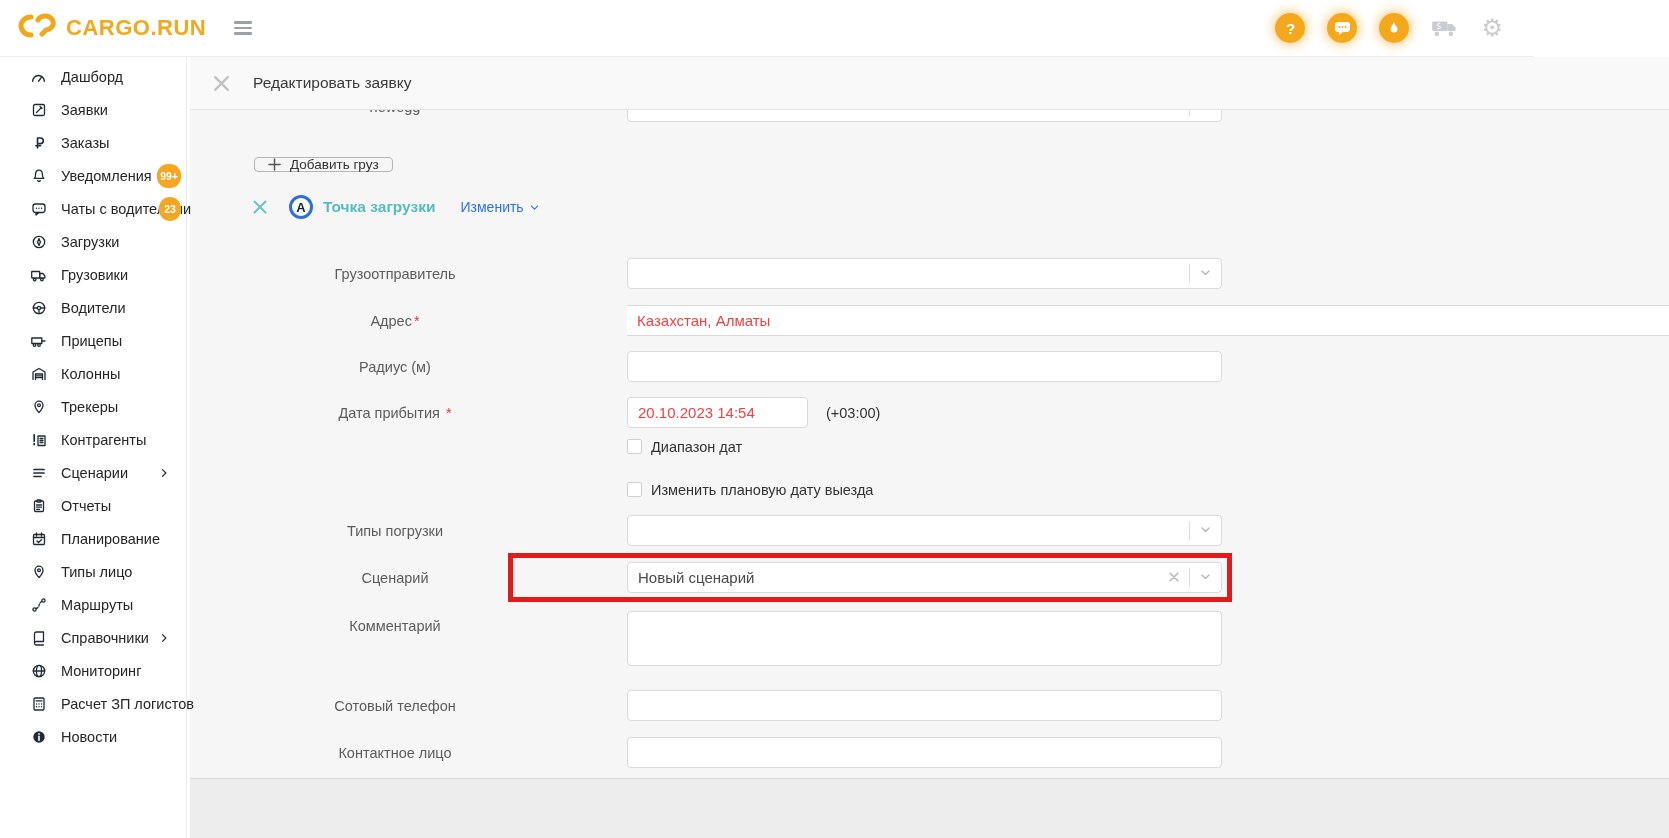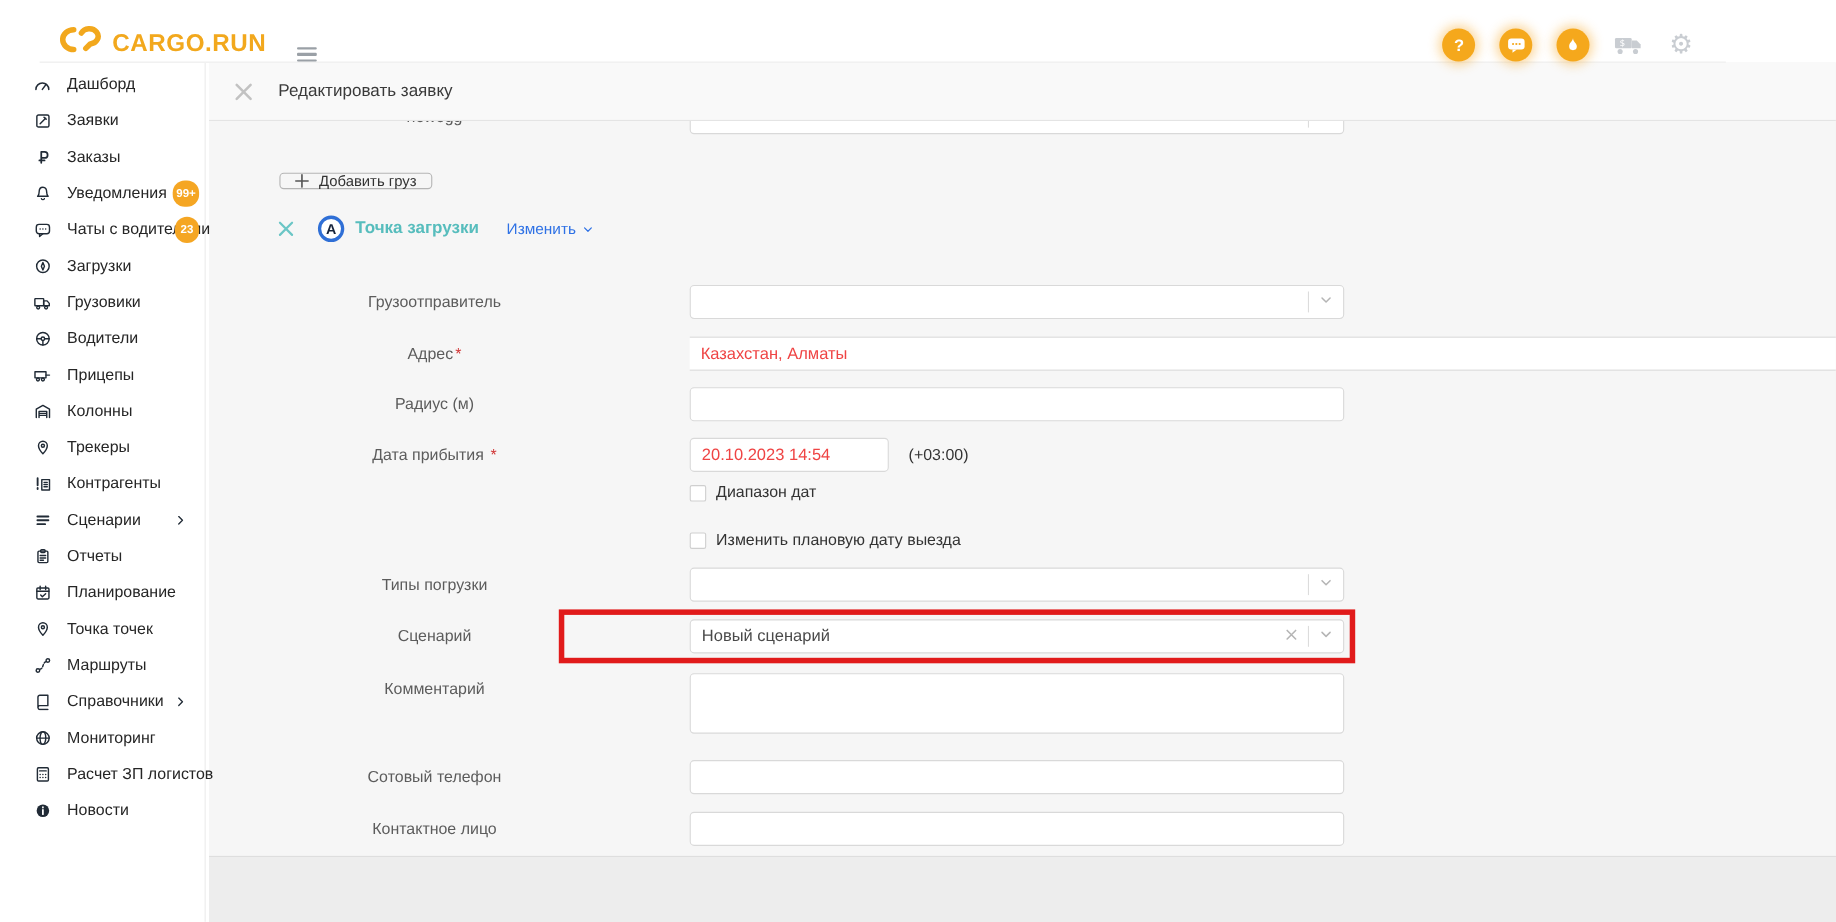--- a/index.html
+++ b/index.html
@@ -1,21 +1,21 @@
 <!DOCTYPE html>
 <html><head>
 <meta charset="utf-8">
 <style>
   * { margin:0; padding:0; box-sizing:border-box; }
   html,body { width:1669px; height:838px; overflow:hidden;
     font-family:"Liberation Sans","DejaVu Sans",sans-serif; background:#fff; }
 
   
   .top-header { position:absolute; left:0; top:0; width:1533px; height:57px;
-    background:#fff; border-bottom:1px solid #ececec; display:flex; align-items:flex-end; z-index:30;margin-left:36px; }
+    background:#fff; border-bottom:1px solid #ececec; display:flex; align-items:center; z-index:30; }
   .logo-wrap { display:flex; align-items:center; gap:10px; padding-left:14px; }
   .brand-text { color:#F2A81D; font-weight:800; font-size:22px; letter-spacing:.5px; }
   .burger { margin-left:28px; cursor:pointer; display:flex; flex-direction:column; gap:3px; }
   .burger span { width:18px; height:2.5px; background:#9aa0a6; border-radius:1px; }
   .hdr-right { margin-left:auto; display:flex; align-items:center; gap:22px; padding-right:30px; }
   .circ { width:30px; height:30px; border-radius:50%; background:#F5A81C; color:#fff;
     display:flex; align-items:center; justify-content:center; font-weight:bold; font-size:15px;
     box-shadow:0 0 10px 3px rgba(246,166,35,.45); cursor:pointer; }
   .gray-ic { color:#c9cdd2; display:flex; align-items:center; cursor:pointer; }
   .gear-glyph { font-size:24px; line-height:1; color:#c9cdd2; }
@@ -71,21 +71,21 @@
   .pt-x { display:flex; cursor:pointer; }
   .pt-x svg { stroke:#6cc6c6; stroke-width:2; stroke-linecap:round; }
   .a-badge { width:24px; height:24px; border-radius:50%; border:3px solid #2F6FD6;
     background:#fff; color:#16233a; font-weight:bold; font-size:13px;
     display:flex; align-items:center; justify-content:center; margin-left:21px; }
   .pt-title { margin-left:10px; font-size:15.5px; font-weight:bold; color:#57BDBD; }
   .pt-change { margin-left:25px; font-size:14px; color:#2E71E5; cursor:pointer;
     display:flex; align-items:center; gap:5px; }
   .pt-change svg { stroke:#2E71E5; stroke-width:1.6; fill:none; stroke-linecap:round; stroke-linejoin:round; }
 
-  .cb-row { display:flex; align-items:flex-end; margin-left:437px; gap:9px; }
+  .cb-row { display:flex; align-items:flex-start; margin-left:437px; gap:9px; }
   .cb-row input { appearance:none; width:15px; height:15px; border:1px solid #cfcfcf;
     border-radius:2px; background:#fff; cursor:pointer; }
   .cb-lbl { font-size:14.5px; color:#333; }
 
   .tz { margin-left:18px; font-size:14.5px; color:#333; }
 
   .scenario-row { position:relative; }
   .hl-red { position:absolute; left:318px; top:-9px; width:724px; height:49px;
     border:5px solid #E11B1B; pointer-events:none; z-index:5; }
 </style>
@@ -307,21 +307,21 @@
     <span class="s-lbl">Планирование</span>
   </div>
 
   <div class="s-item">
     <span class="s-ic">
         <svg width="16" height="16" viewBox="0 0 16 16">
           <path d="M8 2.2c-2.2 0-4 1.8-4 4 0 3 4 7.3 4 7.3s4-4.3 4-7.3c0-2.2-1.8-4-4-4z"></path>
           <circle cx="8" cy="6.2" r="1.4"></circle>
         </svg>
       </span>
-    <span class="s-lbl">Точка точек</span>
+    <span class="s-lbl">Типы лицо</span>
   </div>
 
   <div class="s-item">
     <span class="s-ic">
         <svg width="16" height="16" viewBox="0 0 16 16">
           <circle cx="3.5" cy="12.5" r="1.6"></circle>
           <circle cx="12.5" cy="3.5" r="1.6"></circle>
           <path d="M5.2 11.5 C9 10.5 7.5 5.5 10.8 4.6" stroke-dasharray="2 1.6"></path>
         </svg>
       </span>

